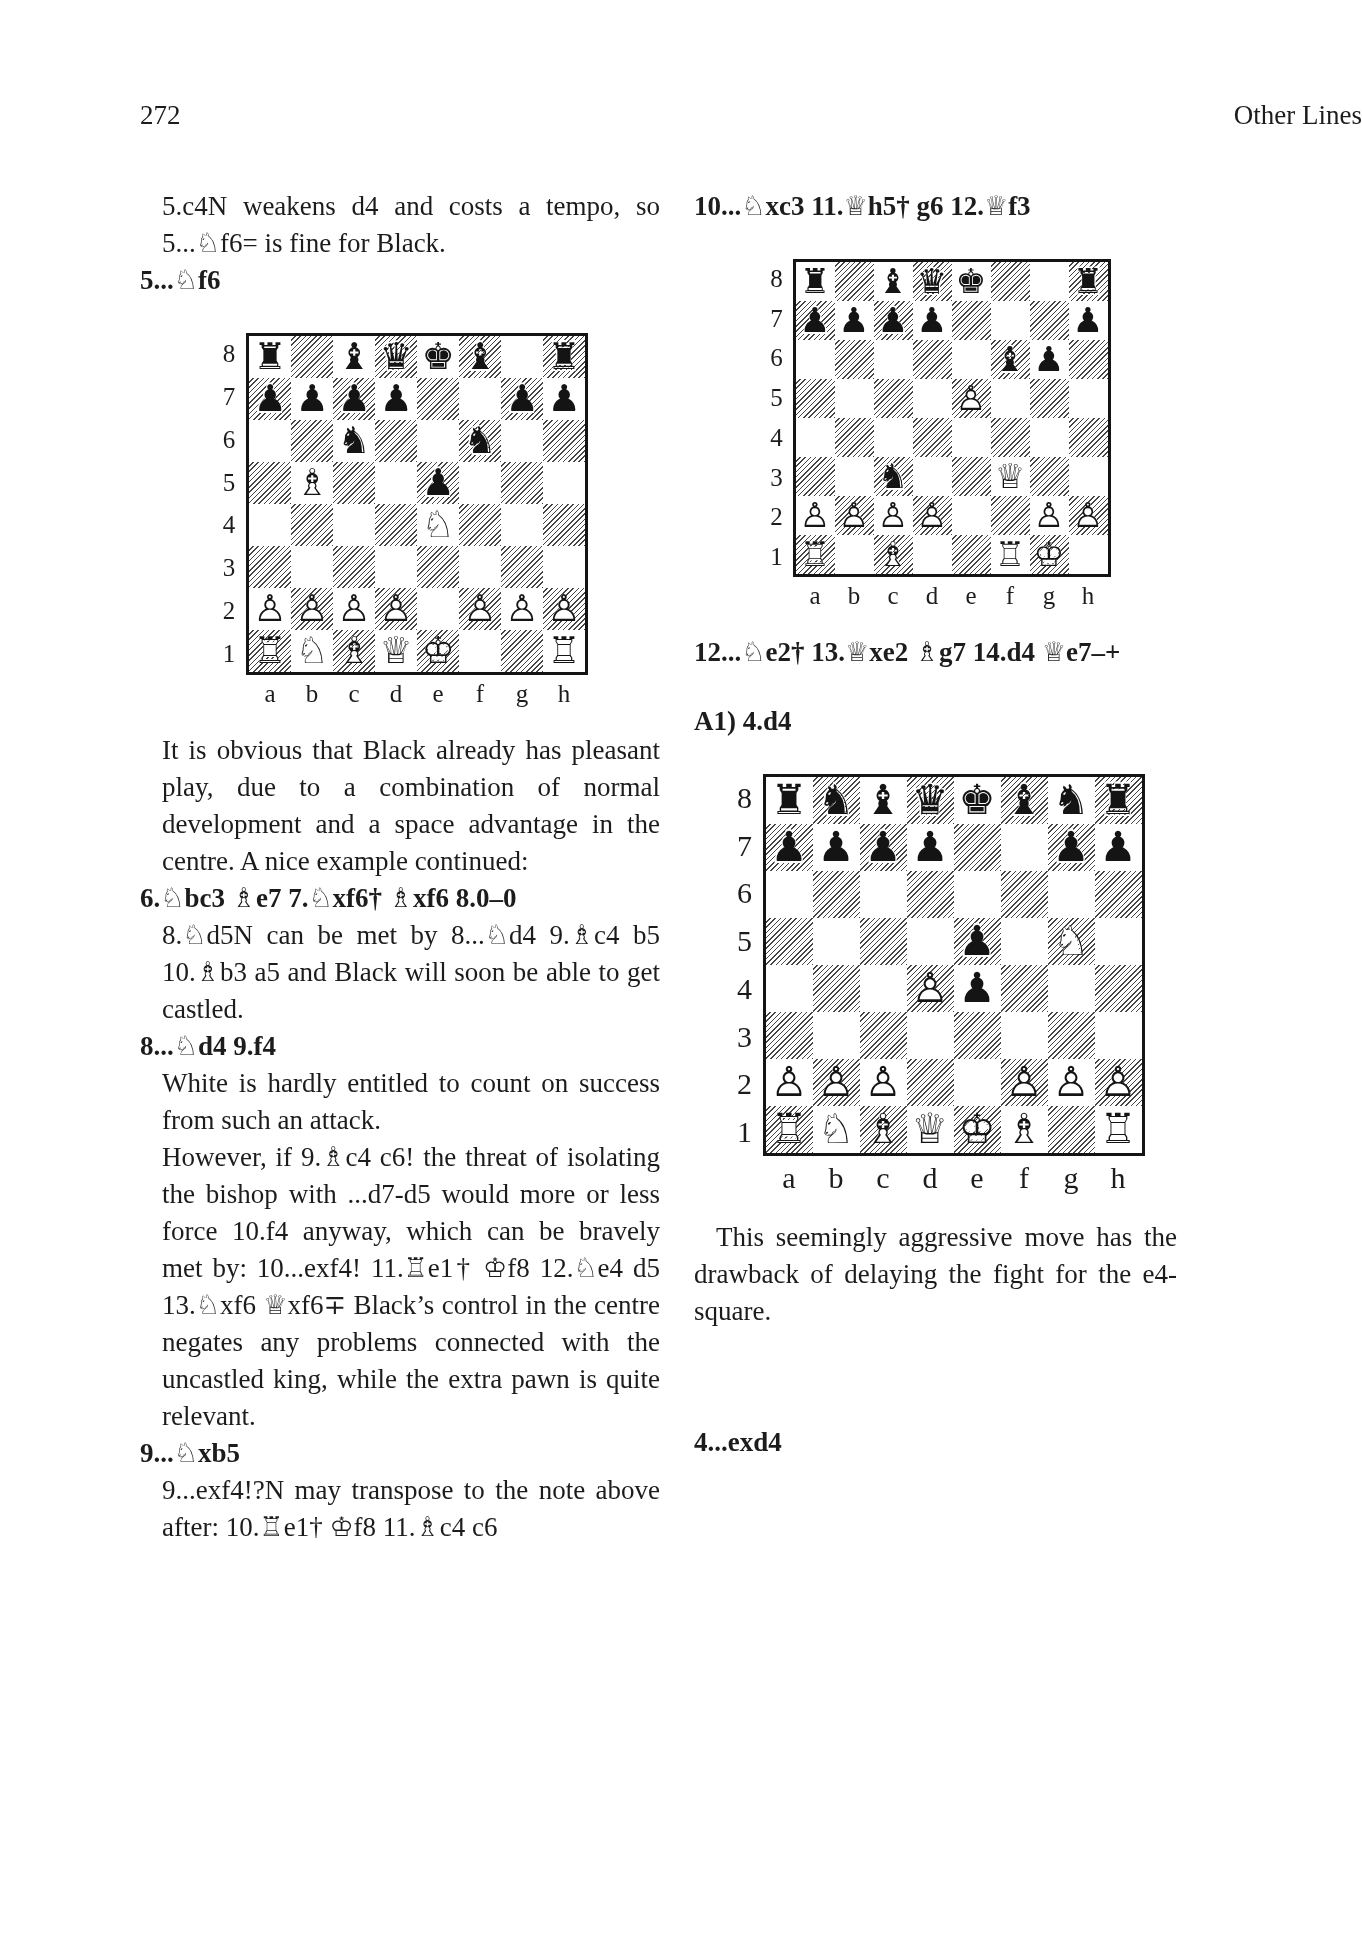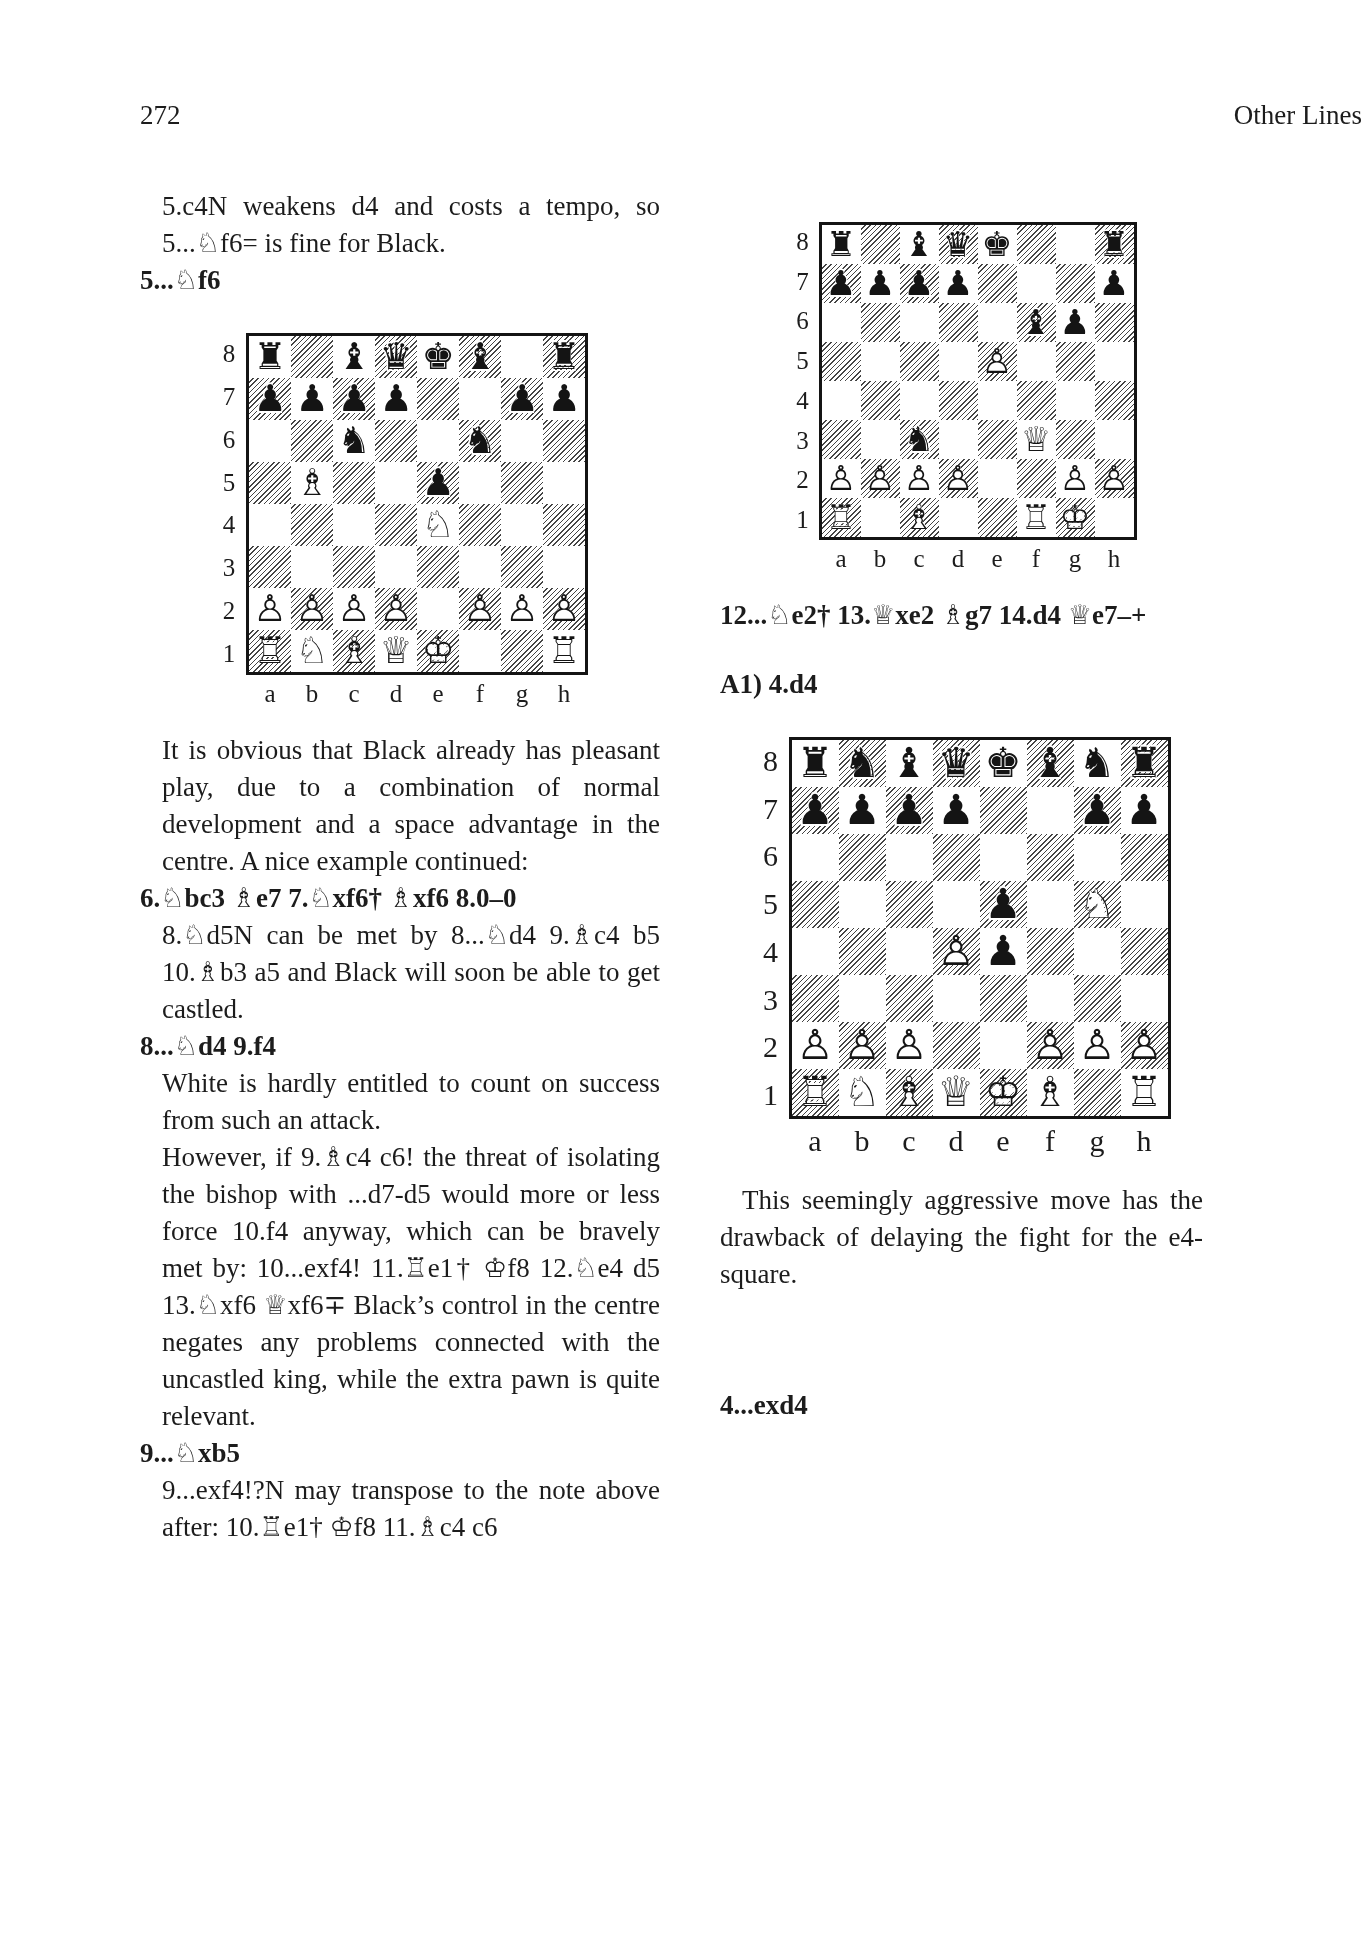--- a/index.html
+++ b/index.html
@@ -5,21 +5,21 @@
   html,body{margin:0;padding:0;background:#ffffff;}
   body{
     width:1362px;height:1937px;
     font-family:"Liberation Serif","DejaVu Serif","DejaVu Sans",serif;
     color:#1c1c1c;
   }
   .page{position:relative;width:1362px;height:1538px;overflow:hidden;background:#fff;}
   .header{position:absolute;top:100px;left:0;width:100%;height:40px;}
   .page-number{position:absolute;left:140px;top:0;font-size:27px;}
   .page-title{position:absolute;left:0;top:0;width:100%;text-align:right;font-size:27px;}
-  .columns{position:absolute;top:188px;left:140px;display:flex;gap:60px;}
+  .columns{position:absolute;top:188px;left:140px;display:flex;gap:34px;}
   .col{display:block;}
   .col-left{width:520px;}
   .col-right{width:483px;}
 
   p{margin:0;font-size:27px;line-height:37px;}
   p.para{text-align:justify;}
   .col-left p.para{margin-left:22px;}
   .col-right p.para{text-indent:22px;}
   p.move{font-weight:700;}
   p.heading{font-weight:700;margin-top:32px;}
@@ -301,20 +301,21 @@
         <p class="para">8.♘d5N can be met by 8...♘d4 9.♗c4 b5 10.♗b3 a5 and Black will soon be able to get castled.</p>
         <p class="move">8...♘d4 9.f4</p>
         <p class="para">White is hardly entitled to count on success from such an attack.</p>
         <p class="para">However, if 9.♗c4 c6! the threat of isolating the bishop with ...d7-d5 would more or less force 10.f4 anyway, which can be bravely met by: 10...exf4! 11.♖e1† ♔f8 12.♘e4 d5 13.♘xf6 ♕xf6∓ Black’s control in the centre negates any problems connected with the uncastled king, while the extra pawn is quite relevant.</p>
         <p class="move">9...♘xb5</p>
         <p class="para">9...exf4!?N may transpose to the note above after: 10.♖e1† ♔f8 11.♗c4 c6</p>
         <p class="move">16.fxe5?</p>
         <p class="para">Consistent but bad.</p>
       </section>
     <section class="col col-right" id="col-right">
+        <p class="move">10...♘xc3 11.♕h5† g6 12.♕f3</p>
         <div class="diagram small">
           <div class="board-wrap">
             <div class="rank-labels">
               <span>8</span>
               <span>7</span>
               <span>6</span>
               <span>5</span>
               <span>4</span>
               <span>3</span>
               <span>2</span>

